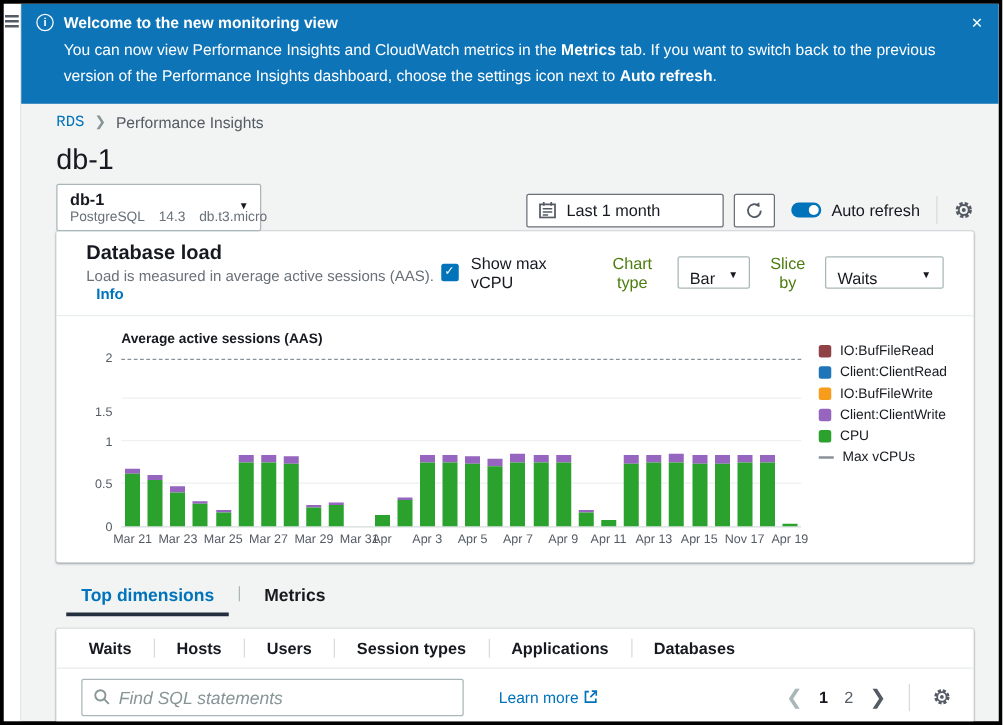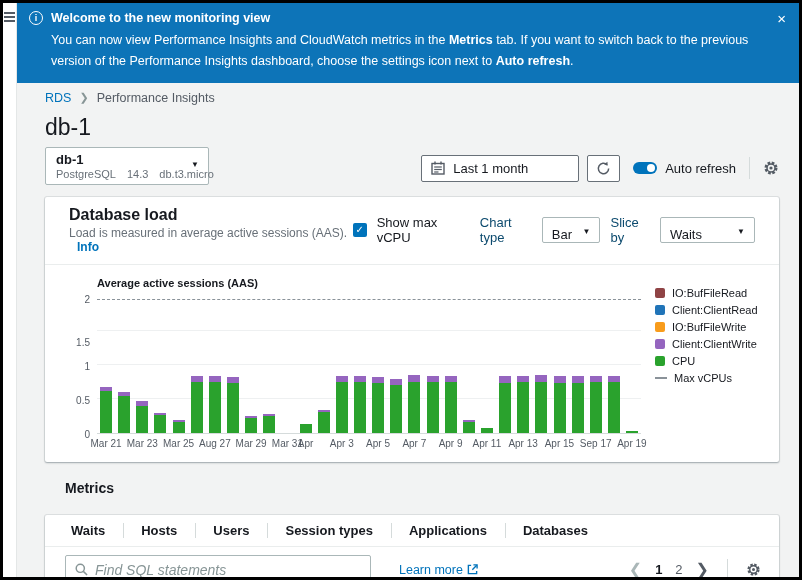--- a/index.html
+++ b/index.html
@@ -17,21 +17,21 @@
   
   .banner { background:#0d74b8; color:#fff; padding:8px 14px 10px 12px; position:relative; flex:none; }
   .banner-title-row { display:flex; align-items:center; gap:8px; font-size:12.5px; font-weight:bold; }
   .info-icon { width:14px; height:14px; border:1.2px solid #fff; border-radius:50%; font-size:9px; font-weight:bold; display:flex; align-items:center; justify-content:center; flex:none; font-style:normal; }
   .banner-body { margin:5px 0 0 22px; font-size:12.5px; line-height:1.7; max-width:730px; }
   .banner-close { position:absolute; right:13px; top:8px; font-size:15px; line-height:15px; color:#fff; cursor:pointer; }
 
   .content { padding:8px 20px 0 28px; flex:1; min-height:0; }
 
   .breadcrumb { font-size:12.5px; color:#545b64; display:flex; align-items:center; }
-  .breadcrumb .crumb-link { color:#0073bb; cursor:pointer; }
+  .breadcrumb .crumb-link { color:#0073bb; cursor:pointer;font-family:Liberation Mono, monospace; }
   .breadcrumb .crumb-sep { color:#879596; margin:0 8px; font-size:11px; }
 
   .page-title { font-size:23px; font-weight:normal; color:#16191f; margin:9px 0 6px; }
 
   .toolbar-row { display:flex; justify-content:space-between; align-items:flex-start; }
   .instance-select { width:164px; background:#fff; border:1px solid #aab7b8; border-radius:2px; padding:4px 22px 4px 10px; position:relative; cursor:pointer; }
   .instance-select .iname { font-size:13px; font-weight:bold; }
   .instance-select .imeta { font-size:11px; color:#687078; display:flex; gap:11px; margin-top:1px; }
   .sel-caret { position:absolute; right:9px; top:12px; font-size:8px; color:#16191f; }
 
@@ -39,33 +39,33 @@
   .date-box { border:1px solid #687078; border-radius:2px; background:#fff; height:27px; width:158px; display:flex; align-items:center; padding:0 9px; gap:8px; font-size:13px; cursor:pointer; }
   .btn-refresh { width:33px; height:27px; border:1px solid #687078; border-radius:2px; background:#fff; display:flex; align-items:center; justify-content:center; cursor:pointer; }
   .toggle-wrap { display:flex; align-items:center; gap:8px; margin-left:5px; }
   .toggle { width:24px; height:12px; border-radius:7px; background:#0073bb; position:relative; cursor:pointer; flex:none; }
   .toggle .knob { position:absolute; right:2px; top:2px; width:8px; height:8px; border-radius:50%; background:#fff; }
   .toggle-label { font-size:13px; }
   .vdiv { width:1px; height:22px; background:#d5dbdb; margin:0 5px; }
   .icon-btn { background:none; border:none; cursor:pointer; display:flex; align-items:center; }
 
   .card { background:#fff; border-radius:2px; box-shadow:0 1px 2px 0 rgba(0,28,36,.3), 0 0 0 1px rgba(0,28,36,.08); }
-  .db-card { margin-top:12px; }
+  .db-card { }
   .db-card-header { padding:9px 24px 10px; display:flex; justify-content:space-between; align-items:center; border-bottom:1px solid #eaeded; }
   .panel-title { font-size:16px; font-weight:bold; }
   .panel-sub { font-size:12px; color:#687078; margin-top:2px; }
   .panel-sub .info-link { color:#0073bb; margin-left:8px; font-weight:bold; cursor:pointer; }
   .chart-controls { display:flex; align-items:center; gap:10px; font-size:13px; }
   .checkbox { width:14px; height:14px; background:#0073bb; border-radius:2px; color:#fff; font-size:10px; line-height:14px; text-align:center; cursor:pointer; flex:none; }
   .cb-label { margin-right:8px; }
   .select-sm { border:1px solid #aab7b8; border-radius:2px; height:26px; background:#fff; display:flex; align-items:flex-end; padding:0 26px 0 9px; position:relative; font-size:13px; cursor:pointer; }
   .select-sm .sel-caret { top:9px; }
   .sel-bar { width:62px; }
   .sel-waits { width:104px; }
-  .ctl-label { color:#0c4a6e; }
+  .ctl-label { color:#4d7c0f;text-align:center; }
 
   .chart-section { padding:12px 14px 12px 24px; display:flex; }
   .chart-left { flex:none; }
   .chart-title { font-size:11px; font-weight:bold; margin:0 0 10px 28px; }
   .plot-row { display:flex; }
   .y-axis { width:28px; position:relative; height:135px; flex:none; }
   .y-axis span { position:absolute; right:7px; font-size:10px; color:#545b64; transform:translateY(-50%); }
   .plot { width:544px; height:135px; position:relative; border-bottom:1px solid #d5dbdb; flex:none; }
   .gridline { position:absolute; left:0; right:0; height:1px; background:#eef0f1; }
   .max-line { position:absolute; left:0; right:0; height:0; border-top:1px dashed #8a9299; }
@@ -347,32 +347,32 @@
                       <div class="bar-seg" style="height: 1.35px; background: rgb(42, 162, 45);"></div>
                     </div>
                   </div>
               <div class="max-line" style="top: 0px;"></div>
                 </div>
             </div>
             <div class="x-labels">
                 <span style="left: 1.66667%;">Mar 21</span>
                 <span style="left: 8.33333%;">Mar 23</span>
                 <span style="left: 15%;">Mar 25</span>
-                <span style="left: 21.6667%;">Aug 27</span>
+                <span style="left: 21.6667%;">Mar 27</span>
                 <span style="left: 28.3333%;">Mar 29</span>
                 <span style="left: 35%;">Mar 31</span>
                 <span style="left: 38.3333%;">Apr</span>
                 <span style="left: 45%;">Apr 3</span>
                 <span style="left: 51.6667%;">Apr 5</span>
                 <span style="left: 58.3333%;">Apr 7</span>
                 <span style="left: 65%;">Apr 9</span>
                 <span style="left: 71.6667%;">Apr 11</span>
                 <span style="left: 78.3333%;">Apr 13</span>
                 <span style="left: 85%;">Apr 15</span>
-                <span style="left: 91.6667%;">Sep 17</span>
+                <span style="left: 91.6667%;">Nov 17</span>
                 <span style="left: 98.3333%;">Apr 19</span>
               </div>
           </div>
           <div class="legend">
               <div class="legend-item">
                 <span class="chip" style="background: rgb(143, 67, 69);"></span>
                 <span>IO:BufFileRead</span>
               </div>
               <div class="legend-item">
                 <span class="chip" style="background: rgb(32, 116, 184);"></span>
@@ -392,20 +392,21 @@
               </div>
               <div class="legend-item">
                 <span class="dash-chip"></span>
                 <span>Max vCPUs</span>
               </div>
             </div>
         </div>
       </div>
 
       <div class="tabs-main">
+          <div class="tab-main active">Top dimensions</div>
           <div class="tab-main">Metrics</div>
         </div>
 
       <div class="card table-card">
         <div class="subtabs">
             <div class="subtab">Waits</div>
             <div class="subtab">Hosts</div>
             <div class="subtab">Users</div>
             <div class="subtab">Session types</div>
             <div class="subtab">Applications</div>

